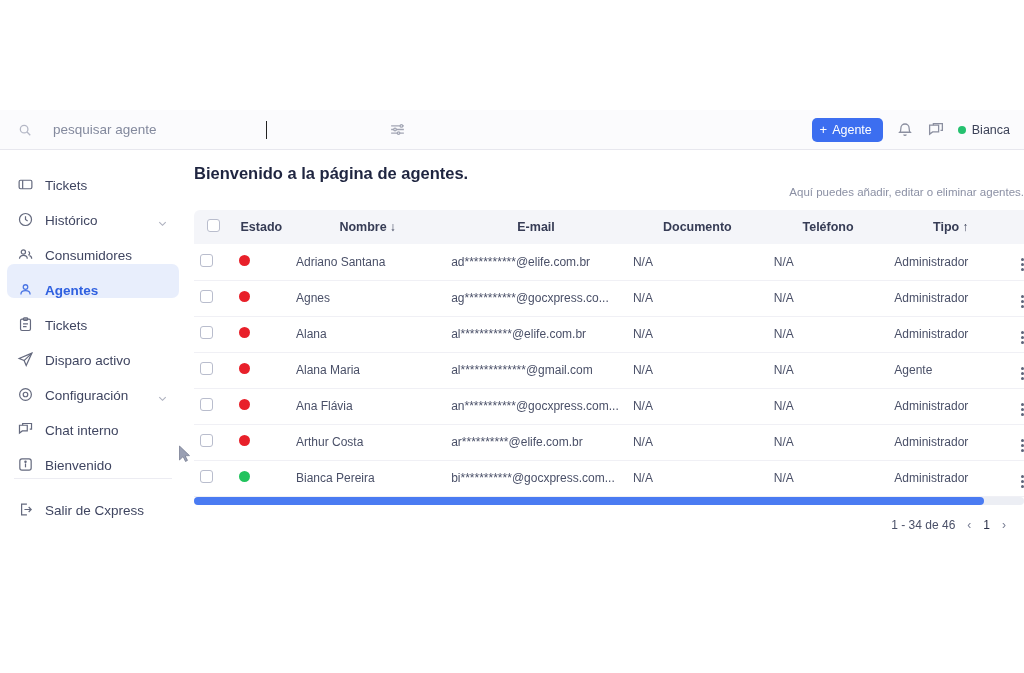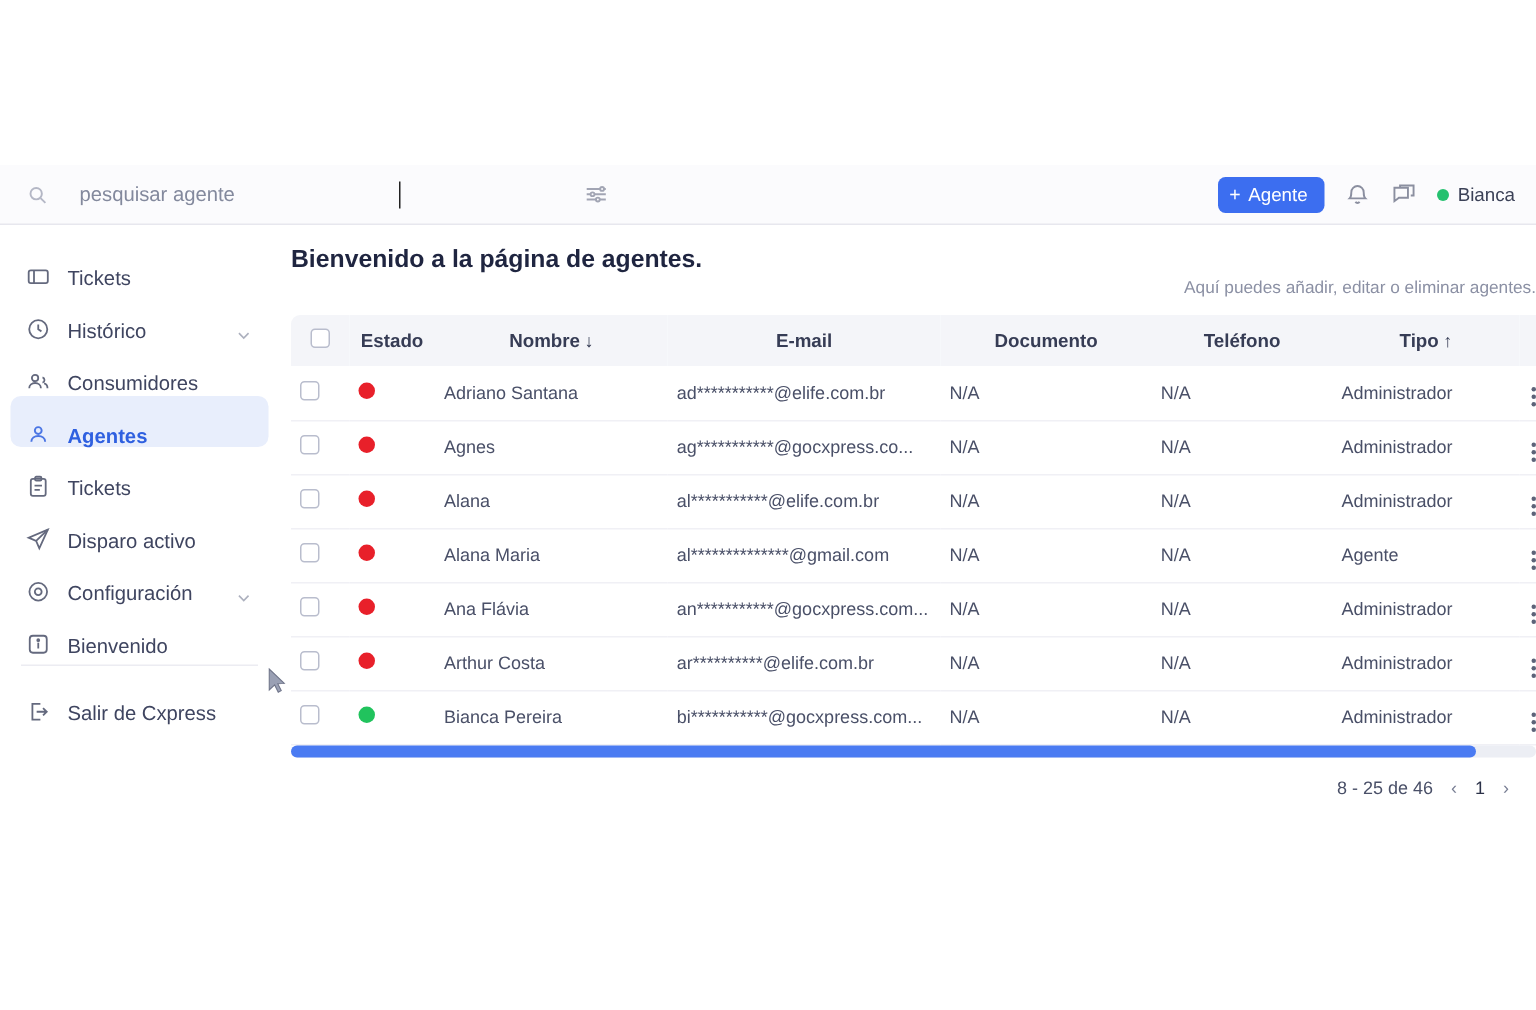--- a/index.html
+++ b/index.html
@@ -293,20 +293,29 @@
         </svg>
       </span>
       <span class="nav-label">Configuración</span>
       <span class="chev">
         <svg viewBox="0 0 24 24" width="11" height="11" fill="none" stroke="#767c93" stroke-width="2.4">
             <path d="M5 9l7 7 7-7"></path>
           </svg>
       </span>
     </div>
 
+    <div class="nav-item">
+      <span class="nav-ico">
+        <svg viewBox="0 0 24 24" width="17" height="17" fill="none" stroke="#4a5068" stroke-width="1.7">
+          <path d="M3.5 6h11v8h-7l-4 3V6z"></path>
+            <path d="M8 6V3.5h12.5v8H18"></path>
+        </svg>
+      </span>
+      <span class="nav-label">Chat interno</span>
+    </div>
 
     <div class="nav-item">
       <span class="nav-ico">
         <svg viewBox="0 0 24 24" width="17" height="17" fill="none" stroke="#4a5068" stroke-width="1.7">
           <rect x="4" y="4" width="16" height="16" rx="3"></rect>
             <path d="M12 10.5v5.5"></path>
             <circle cx="12" cy="8.2" r=".9" fill="#4a5068"></circle>
         </svg>
       </span>
       <span class="nav-label">Bienvenido</span>
@@ -459,21 +468,21 @@
                 </span></td>
           </tr>
         </tbody>
       </table>
 
       <div class="hscroll">
         <div class="hscroll-thumb"></div>
       </div>
 
       <div class="pager">
-        <span>8 - 25 de 46</span>
+        <span>1 - 34 de 46</span>
         <span class="pg-btn">‹</span>
         <span class="pg-num">1</span>
         <span class="pg-btn">›</span>
       </div>
     </div>
   </section>
 
   <svg class="cursor-arrow" viewBox="0 0 12 18">
     <path d="M1 1 L1 15 L4.6 11.6 L7 16.5 L9 15.4 L6.7 10.8 L11 10.6 Z" fill="#9aa0b4" stroke="#6f7489" stroke-width=".7"></path>
   </svg>

